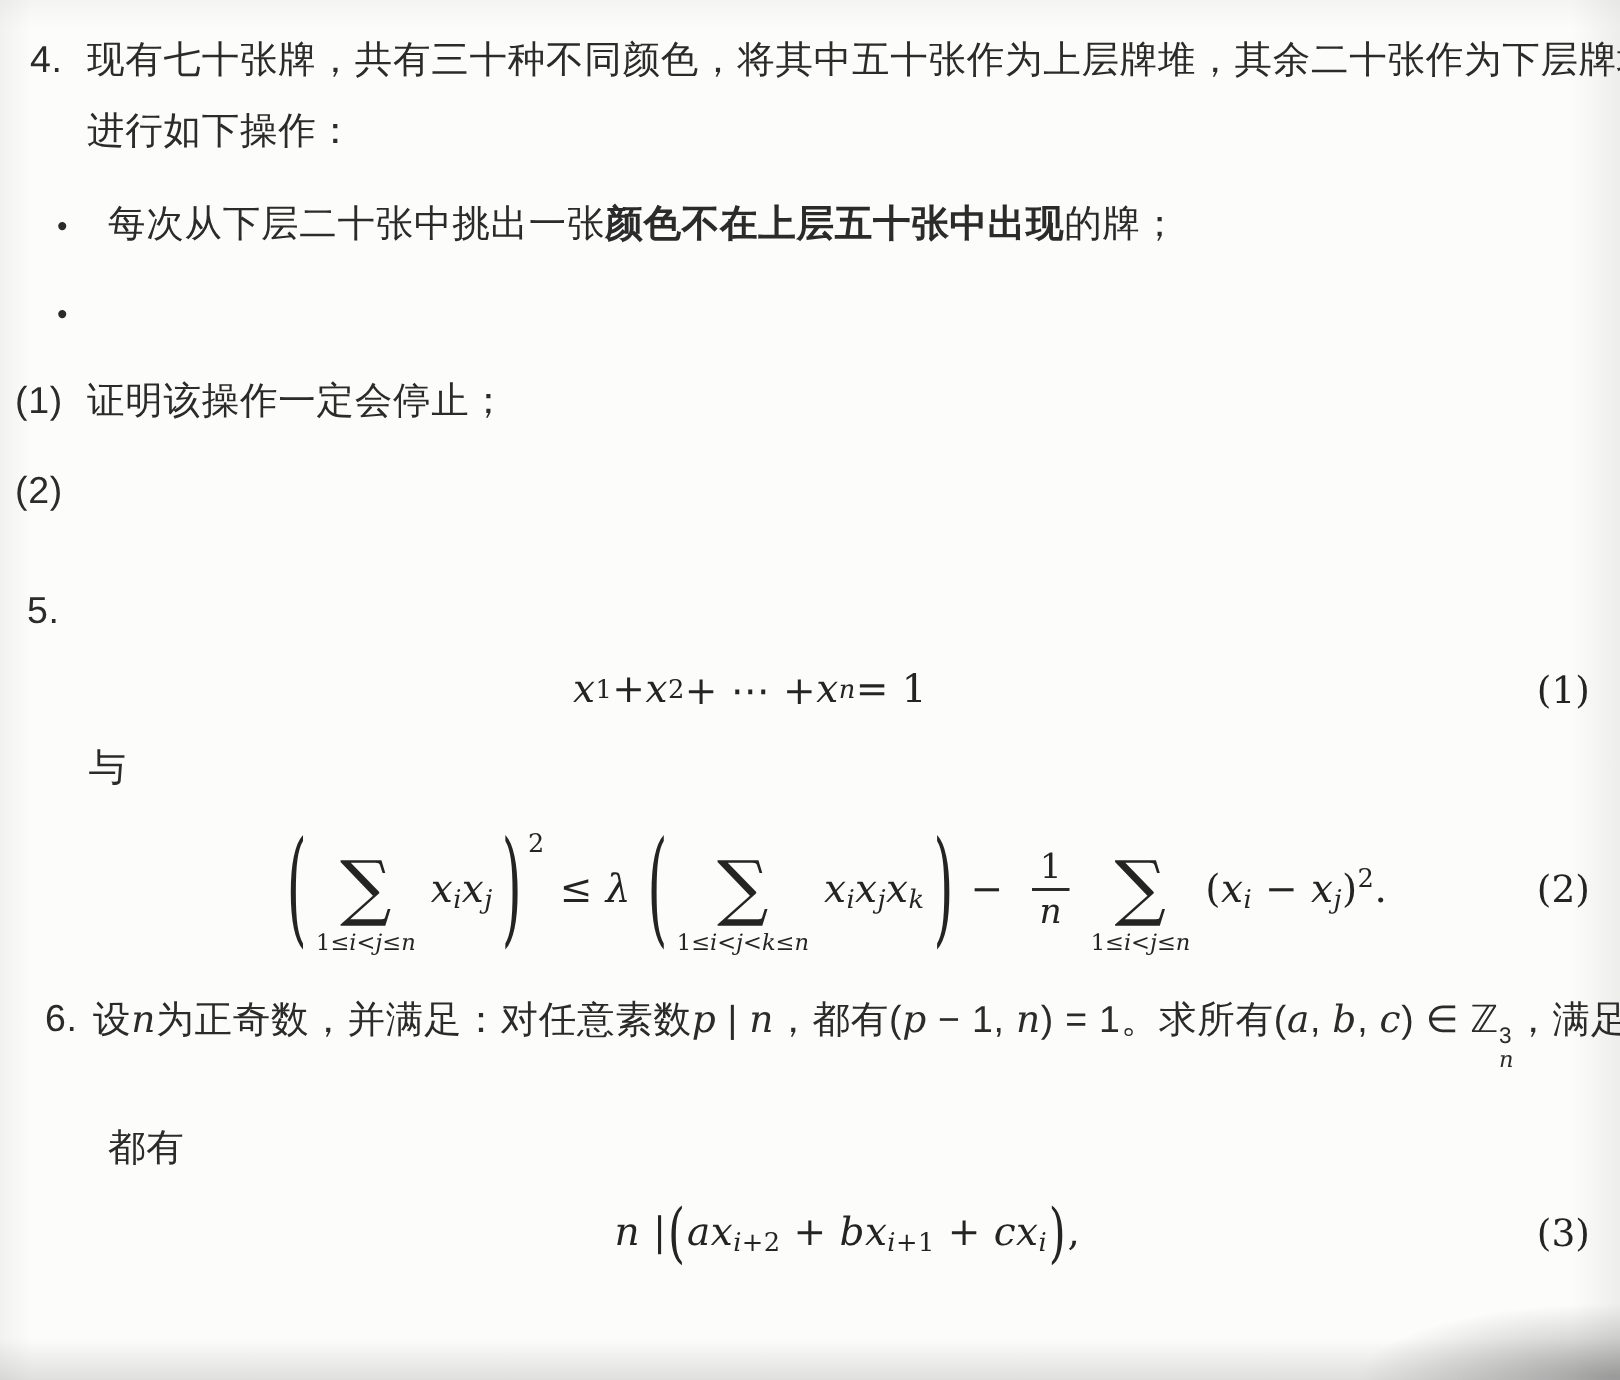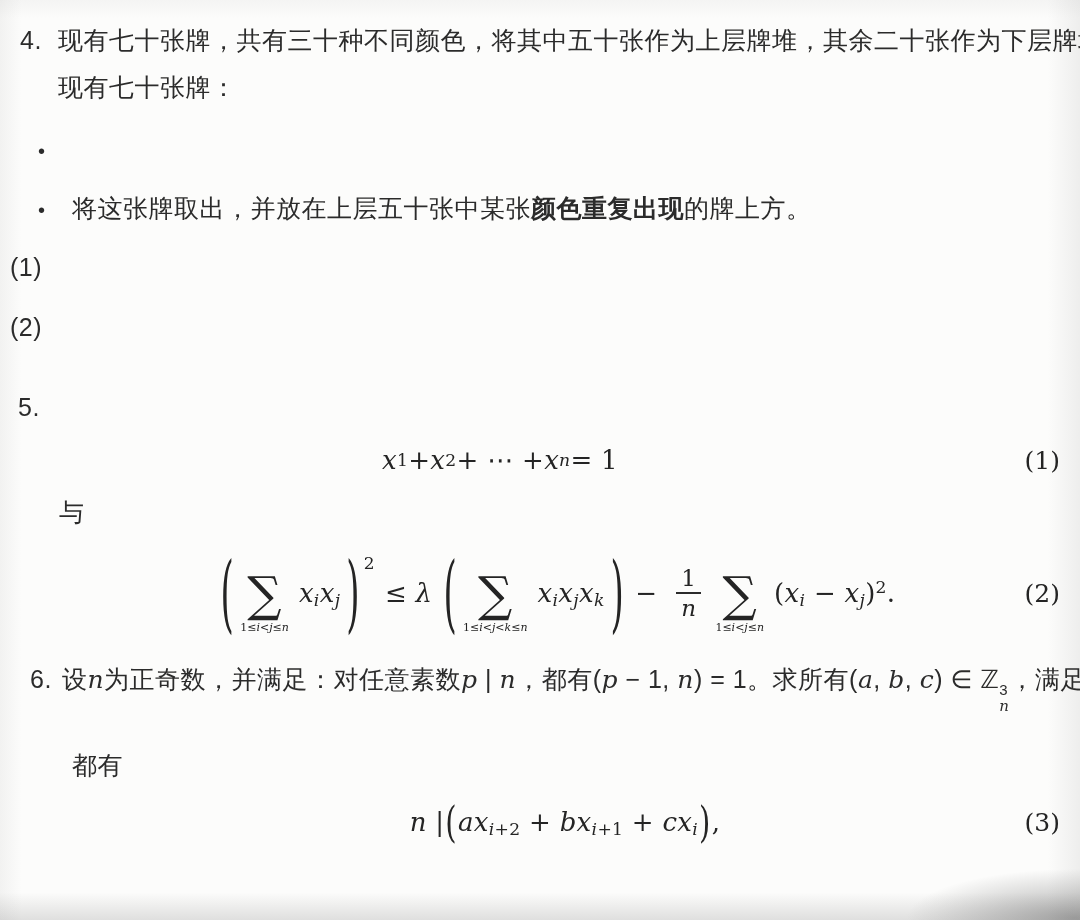--- a/index.html
+++ b/index.html
@@ -44,44 +44,45 @@
   }
   .eqrow { display:inline-flex; align-items:center; }
   .pgroup { display:inline-flex; align-items:center; }
   .bigp {
     display:inline-block; font-size:34px; line-height:1; padding:0 1px;
     transform:scaleY(2.45); transform-origin:center; font-weight:400;
   }
   .bigp.mid { font-size:29px; transform:scaleY(1.5); }
   .sum { display:inline-flex; flex-direction:column; align-items:center; margin:0 5px; transform:translateY(9px); }
   .sigma { font-size:48px; line-height:1; }
-  .limits { font-size:11px; line-height:1.2; margin-top:3px; white-space:nowrap; letter-spacing:0;text-align:right; }
+  .limits { font-size:15px; line-height:1.2; margin-top:3px; white-space:nowrap; letter-spacing:0;text-align:right; }
   .term { margin:0 5px; white-space:nowrap; }
   .pow { font-size:17px; position:relative; top:-30px; margin-left:3px; vertical-align:baseline; }
   .rel { margin:0 10px; white-space:nowrap; }
   .frac { display:inline-flex; flex-direction:column; align-items:center; font-size:23px; margin:0 9px; line-height:1.15; }
   .frac .num { padding:0 5px 1px; }
   .frac .den { border-top:2px solid #2b2b2b; padding:1px 5px 0; }
 </style>
 </head>
 <body>
 
 <div class="page">
   <div class="vignette"></div>
 
   <span class="lbl" style="left:20px; top:25px">4.</span>
   <div class="line" style="left:58px; top:25px">现有七十张牌，共有三十种不同颜色，将其中五十张作为上层牌堆，其余二十张作为下层牌堆。</div>
-  <div class="line" style="left:58px; top:72px">现有七十张牌：</div>
+  <div class="line" style="left:58px; top:72px">进行如下操作：</div>
 
   <span class="bullet" style="left:38px; top:137px">•</span>
+  <div class="line" style="left:72px; top:134px">每次从下层二十张中挑出一张<b>颜色不在上层五十张中出现</b>的牌；</div>
 
   <span class="bullet" style="left:38px; top:196px">•</span>
-  <div class="line" style="left:72px; top:193px">将这张牌取出，并放在上层五十张中某张<b>颜色重复出现</b>的牌上方。</div>
 
   <span class="lbl" style="left:10px; top:252px">(1)</span>
+  <div class="line" style="left:58px; top:252px">证明该操作一定会停止；</div>
 
   <span class="lbl" style="left:10px; top:312px">(2)</span>
 
   <span class="lbl" style="left:18px; top:392px">5.</span>
 
   <div class="eq" style="top:438px; height:44px">
     <span class="eqrow" style="position:relative; left:-40px"><i>x</i><sub>1</sub> + <i>x</i><sub>2</sub> + ⋯ + <i>x</i><sub><i>n</i></sub> = 1</span>
     <span class="eqtag">(1)</span>
   </div>
 

